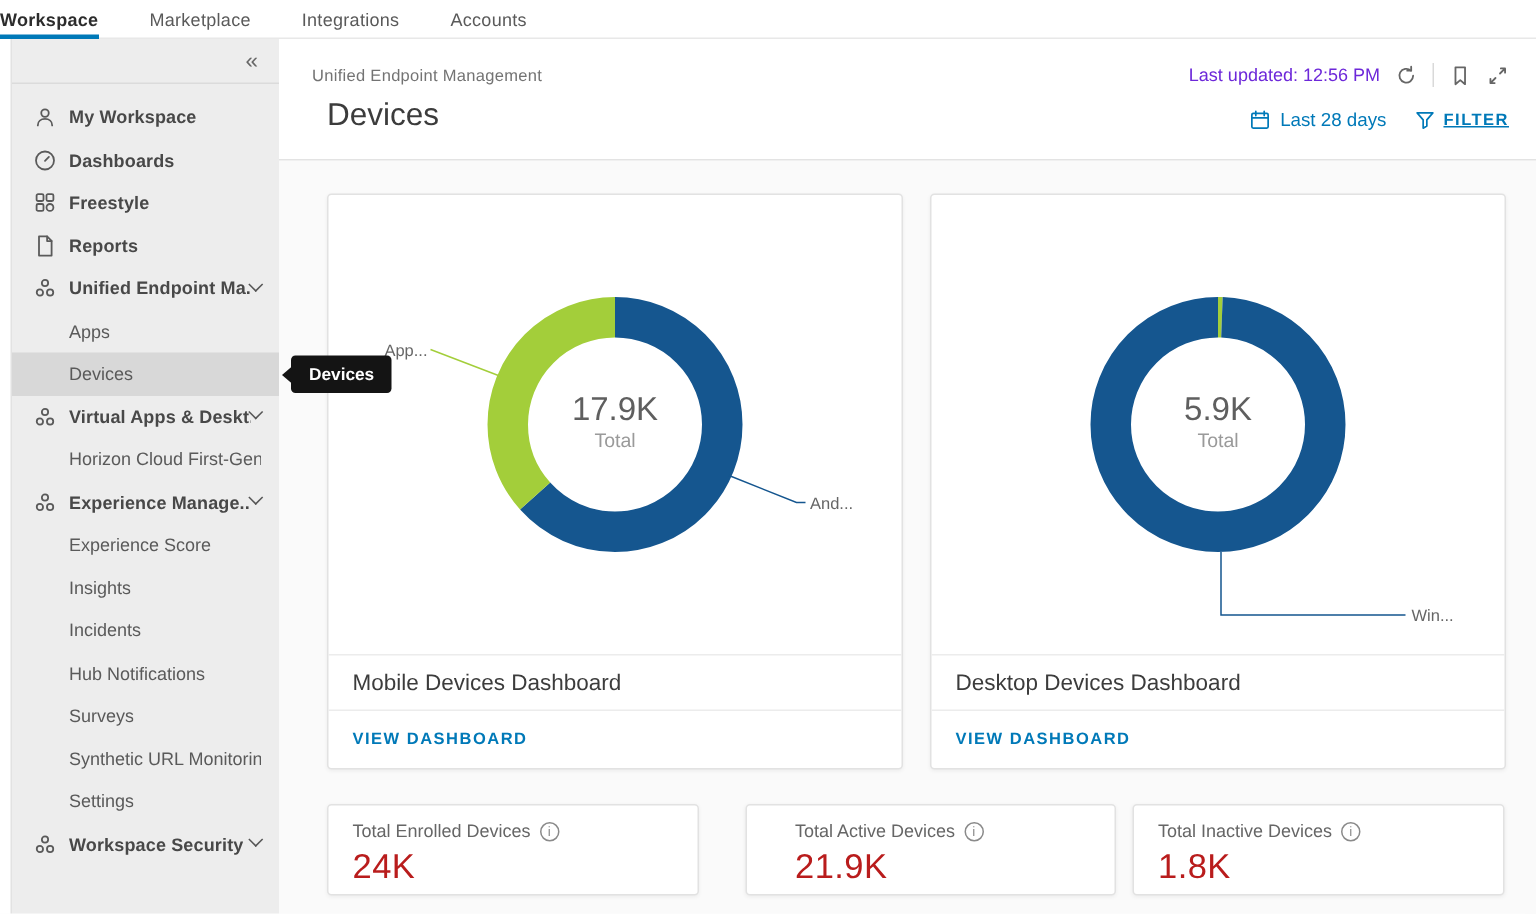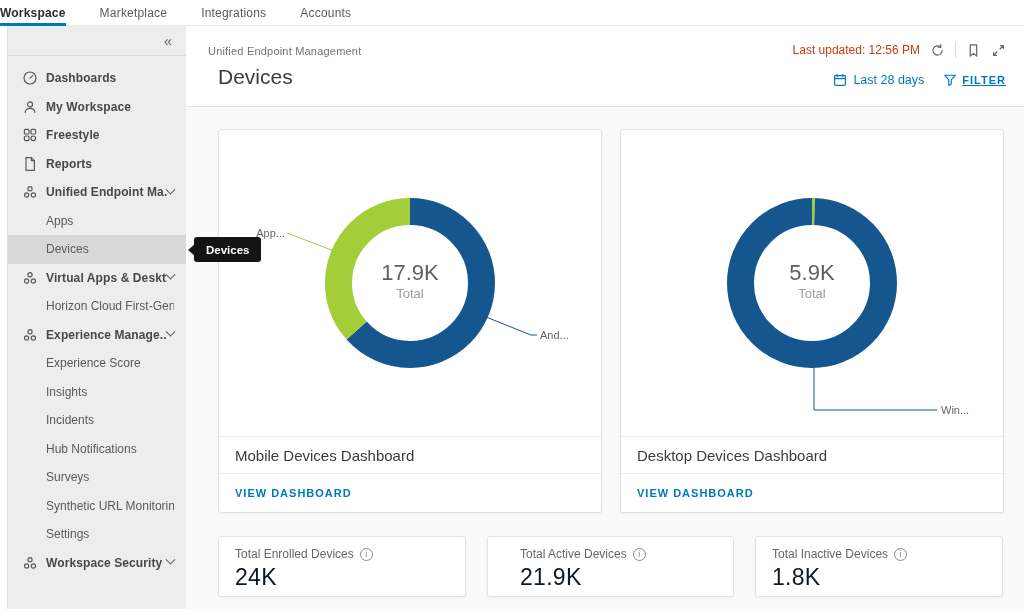--- a/index.html
+++ b/index.html
@@ -39,21 +39,21 @@
   .tooltip { position:absolute; left:194px; top:237px; height:25px; background:#141414; color:#fff;
     border-radius:3px; display:flex; align-items:center; padding:0 12px; font-size:11.5px; font-weight:bold; z-index:7; }
   .tooltip::before { content:""; position:absolute; left:-6px; top:50%; transform:translateY(-50%);
     border-top:6px solid transparent; border-bottom:6px solid transparent; border-right:7px solid #141414; }
 
   
   .main { position:absolute; left:186px; top:26px; right:0; bottom:0; background:#fafafa; }
   .main-head { position:absolute; top:0; left:0; right:0; height:81px; background:#fff; border-bottom:1px solid #e3e3e3; }
   .breadcrumb { position:absolute; left:22px; top:19px; font-size:11px; color:#737373; letter-spacing:.2px; }
   .page-title { position:absolute; left:32px; top:39px; font-size:21px; color:#3c3c3c; }
-  .head-r1 { position:absolute; right:18px; top:16px; display:flex; align-items:center; gap:10px; font-size:12px; color:#c2410c; }
+  .head-r1 { position:absolute; right:18px; top:16px; display:flex; align-items:center; gap:10px; font-size:12px; color:#6d28d9; }
   .head-r1 svg { width:15px; height:15px; fill:none; stroke:#666; stroke-width:1.3; stroke-linecap:round; stroke-linejoin:round; cursor:pointer; }
   .vsep { width:1px; height:16px; background:#d9d9d9; }
   .head-r2 { position:absolute; right:18px; top:47px; display:flex; align-items:center; gap:7px; font-size:12.5px; color:#0079B8; }
   .head-r2 svg { width:14px; height:14px; fill:none; stroke:#0079B8; stroke-width:1.3; stroke-linecap:round; stroke-linejoin:round; }
   .daterange { cursor:pointer; }
   .filterwrap { display:flex; align-items:center; gap:5px; margin-left:12px; cursor:pointer; }
   .filter-lbl { font-size:11px; font-weight:bold; letter-spacing:1px;text-decoration:underline; }
 
   
   .dash-card { position:absolute; top:103px; width:384px; height:384px; background:#fff;
@@ -61,26 +61,26 @@
   .dash-card.c1 { left:32px; } .dash-card.c2 { left:434px; }
   .chart-area { height:307px; border-bottom:1px solid #ececec; }
   .card-title { height:37px; line-height:37px; padding-left:16px; font-size:15px; color:#3c3c3c; border-bottom:1px solid #ececec; }
   .card-foot { height:37px; display:flex; align-items:center; padding-left:16px; }
   .view-link { font-size:11px; font-weight:bold; color:#0079B8; letter-spacing:1px; cursor:pointer; }
 
   
   .stat-card { position:absolute; top:510px; height:61px; background:#fff; border:1px solid #e2e2e2;
     border-radius:3px; box-shadow:0 1px 3px rgba(0,0,0,.06); padding:10px 16px; }
   .stat-card.s1 { left:32px;  width:248px; }
-  .stat-card.s2 { left:301px; width:247px;padding-left:32px; }
+  .stat-card.s2 { left:311px; width:247px;padding-left:32px; }
   .stat-card.s3 { left:569px; width:248px; }
   .stat-label { font-size:12px; color:#666; display:flex; align-items:center; gap:6px; }
   .info-icon { width:13px; height:13px; border:1px solid #8a8a8a; border-radius:50%; font-size:9px; color:#8a8a8a;
     display:inline-flex; align-items:center; justify-content:center; cursor:pointer; line-height:1; }
-  .stat-value { font-size:23px; color:#0f172a; margin-top:3px; letter-spacing:.3px; }
+  .stat-value { font-size:23px; color:#b91c1c; margin-top:3px; letter-spacing:.3px; }
 </style>
 </head>
 <body>
 
 <nav class="topnav">
   <div class="tab active">
       <span>Workspace</span>
     </div>
   <div class="tab">
       <span>Marketplace</span>
@@ -96,34 +96,34 @@
 <div class="gutter"></div>
 
 <aside class="sidebar">
   <div class="sb-head">
     <span class="collapse">«</span>
   </div>
   <nav class="sb-list" id="sb-list">
       <div class="sb-row top">
         <span class="icon">
           <svg viewBox="0 0 16 16">
+            <circle cx="8" cy="5.4" r="2.5"></circle>
+            <path d="M3.2 13.6c0-2.8 2.1-4.3 4.8-4.3s4.8 1.5 4.8 4.3"></path>
+          </svg>
+        </span>
+        <span class="lbl">My Workspace</span>
+      </div>
+      <div class="sb-row top">
+        <span class="icon">
+          <svg viewBox="0 0 16 16">
             <circle cx="8" cy="8" r="6"></circle>
             <path d="M8 8.2l2.6-2.6"></path>
           </svg>
         </span>
         <span class="lbl">Dashboards</span>
-      </div>
-      <div class="sb-row top">
-        <span class="icon">
-          <svg viewBox="0 0 16 16">
-            <circle cx="8" cy="5.4" r="2.5"></circle>
-            <path d="M3.2 13.6c0-2.8 2.1-4.3 4.8-4.3s4.8 1.5 4.8 4.3"></path>
-          </svg>
-        </span>
-        <span class="lbl">My Workspace</span>
       </div>
       <div class="sb-row top">
         <span class="icon">
           <svg viewBox="0 0 16 16">
             <rect x="2.4" y="2.4" width="4.6" height="4.6" rx="1"></rect>
             <rect x="9" y="2.4" width="4.6" height="4.6" rx="1"></rect>
             <rect x="2.4" y="9" width="4.6" height="4.6" rx="1"></rect>
             <circle cx="11.3" cy="11.3" r="2.3"></circle>
           </svg>
         </span>

